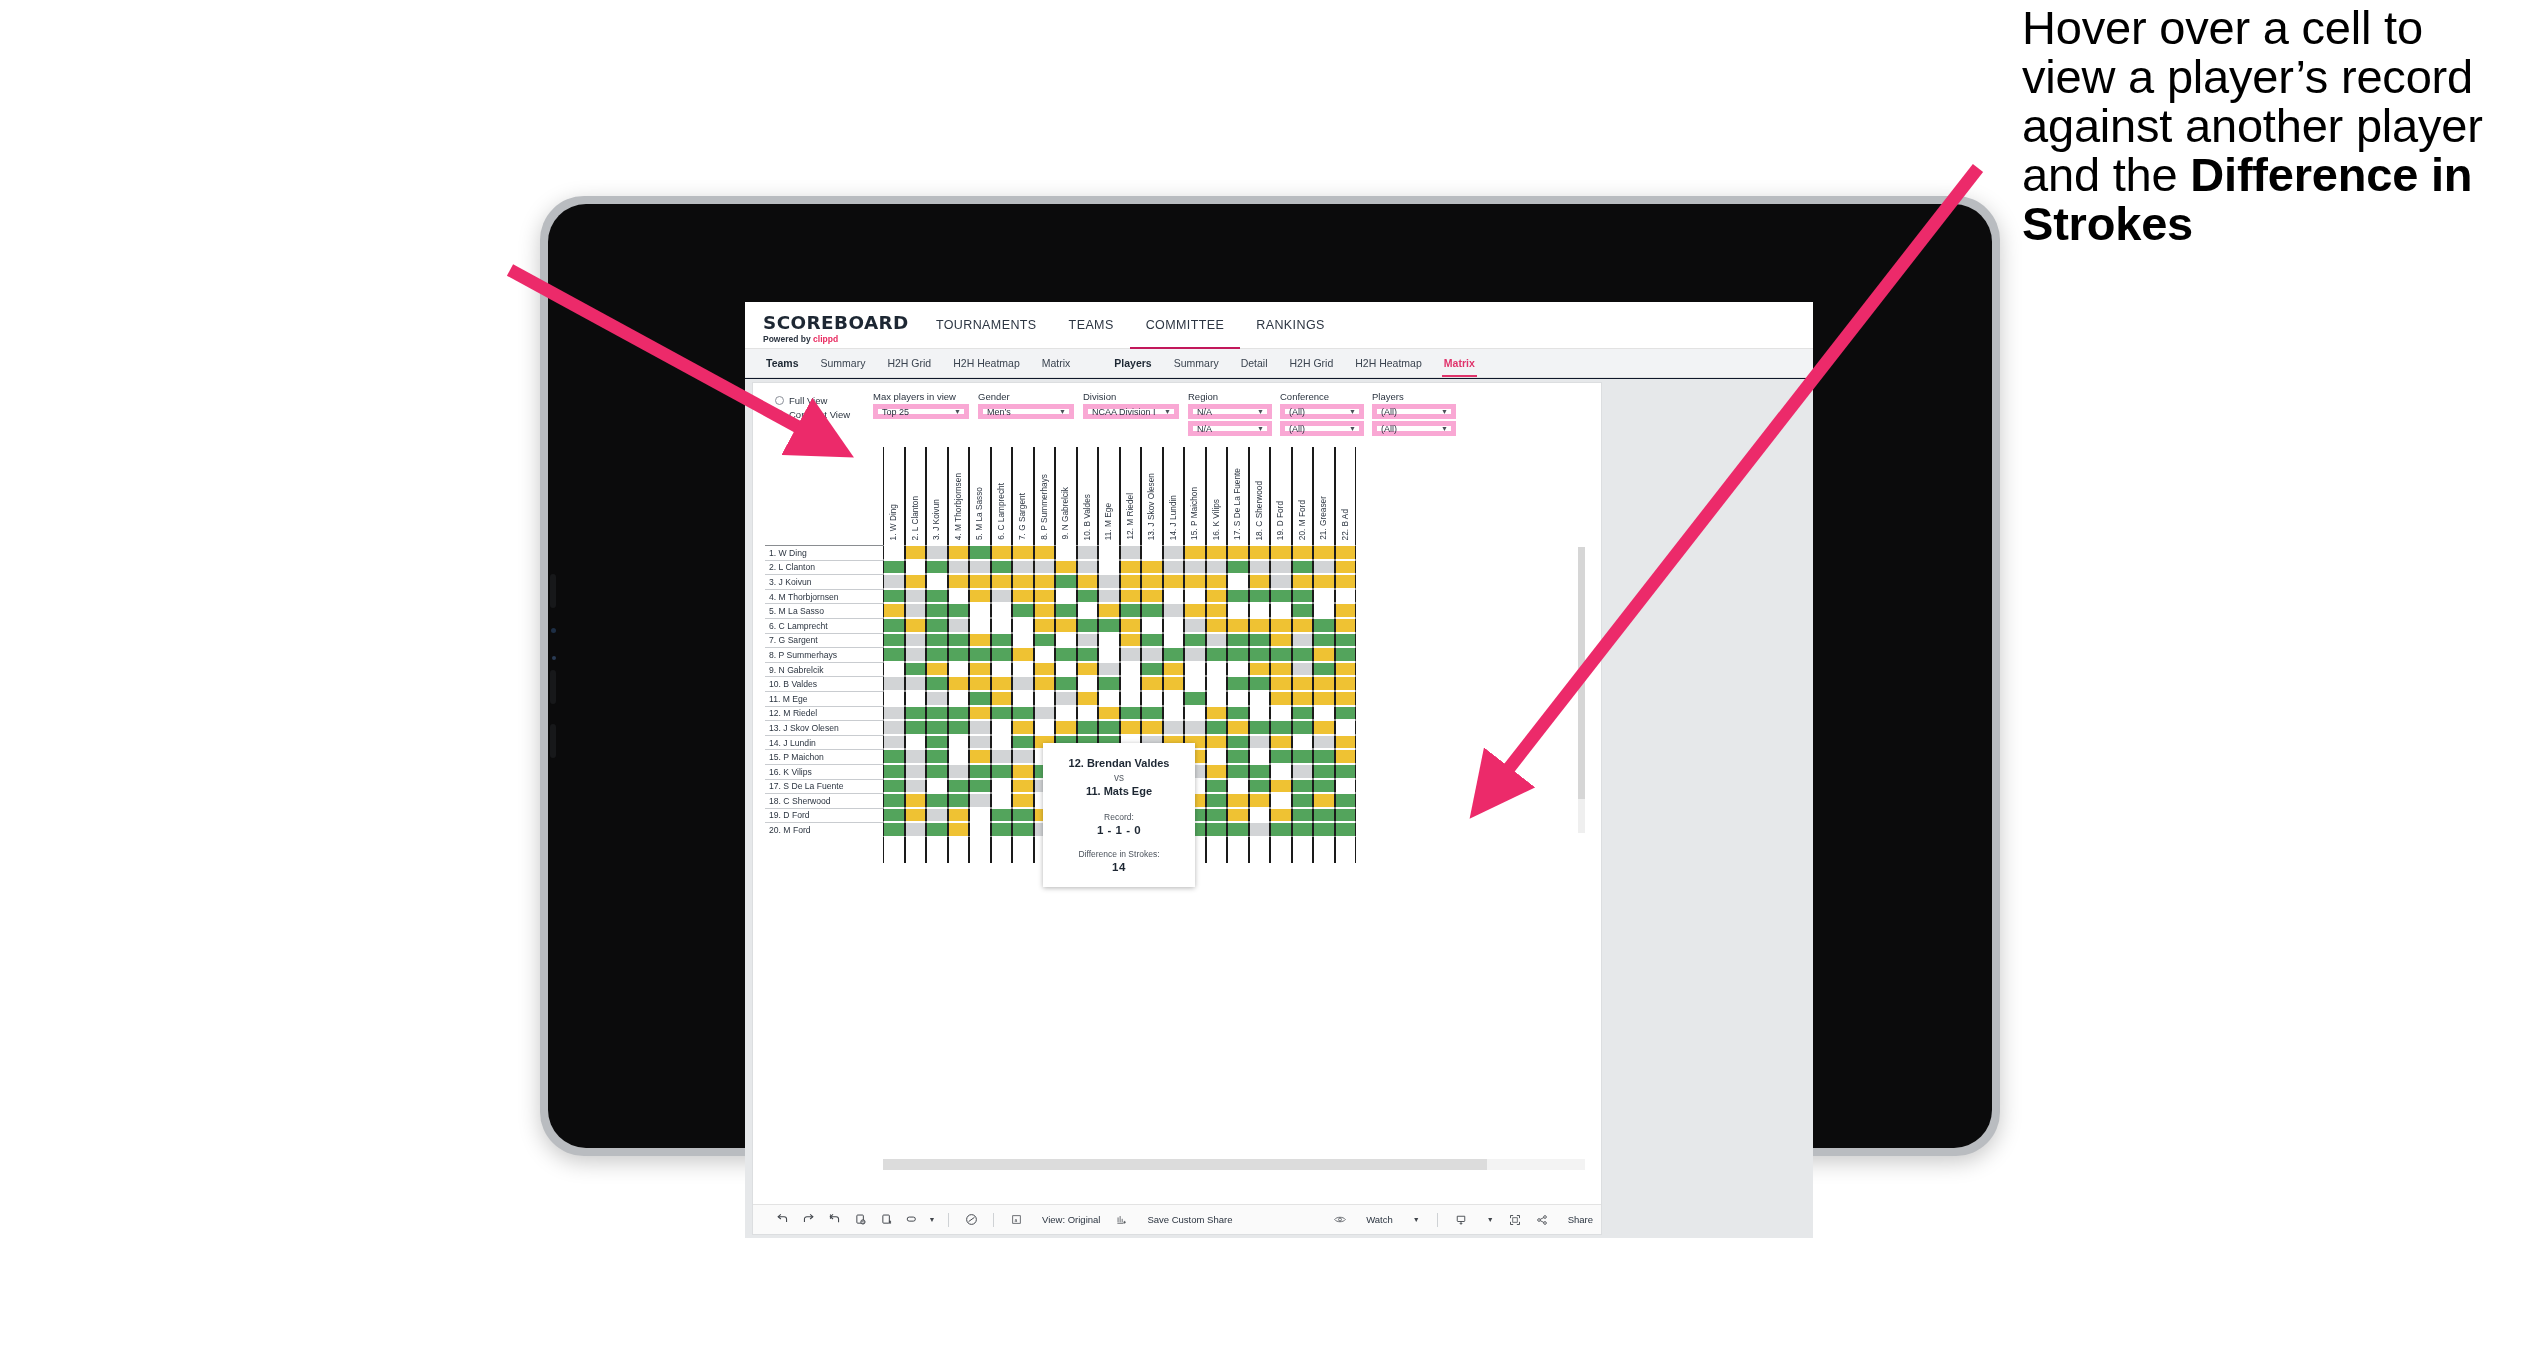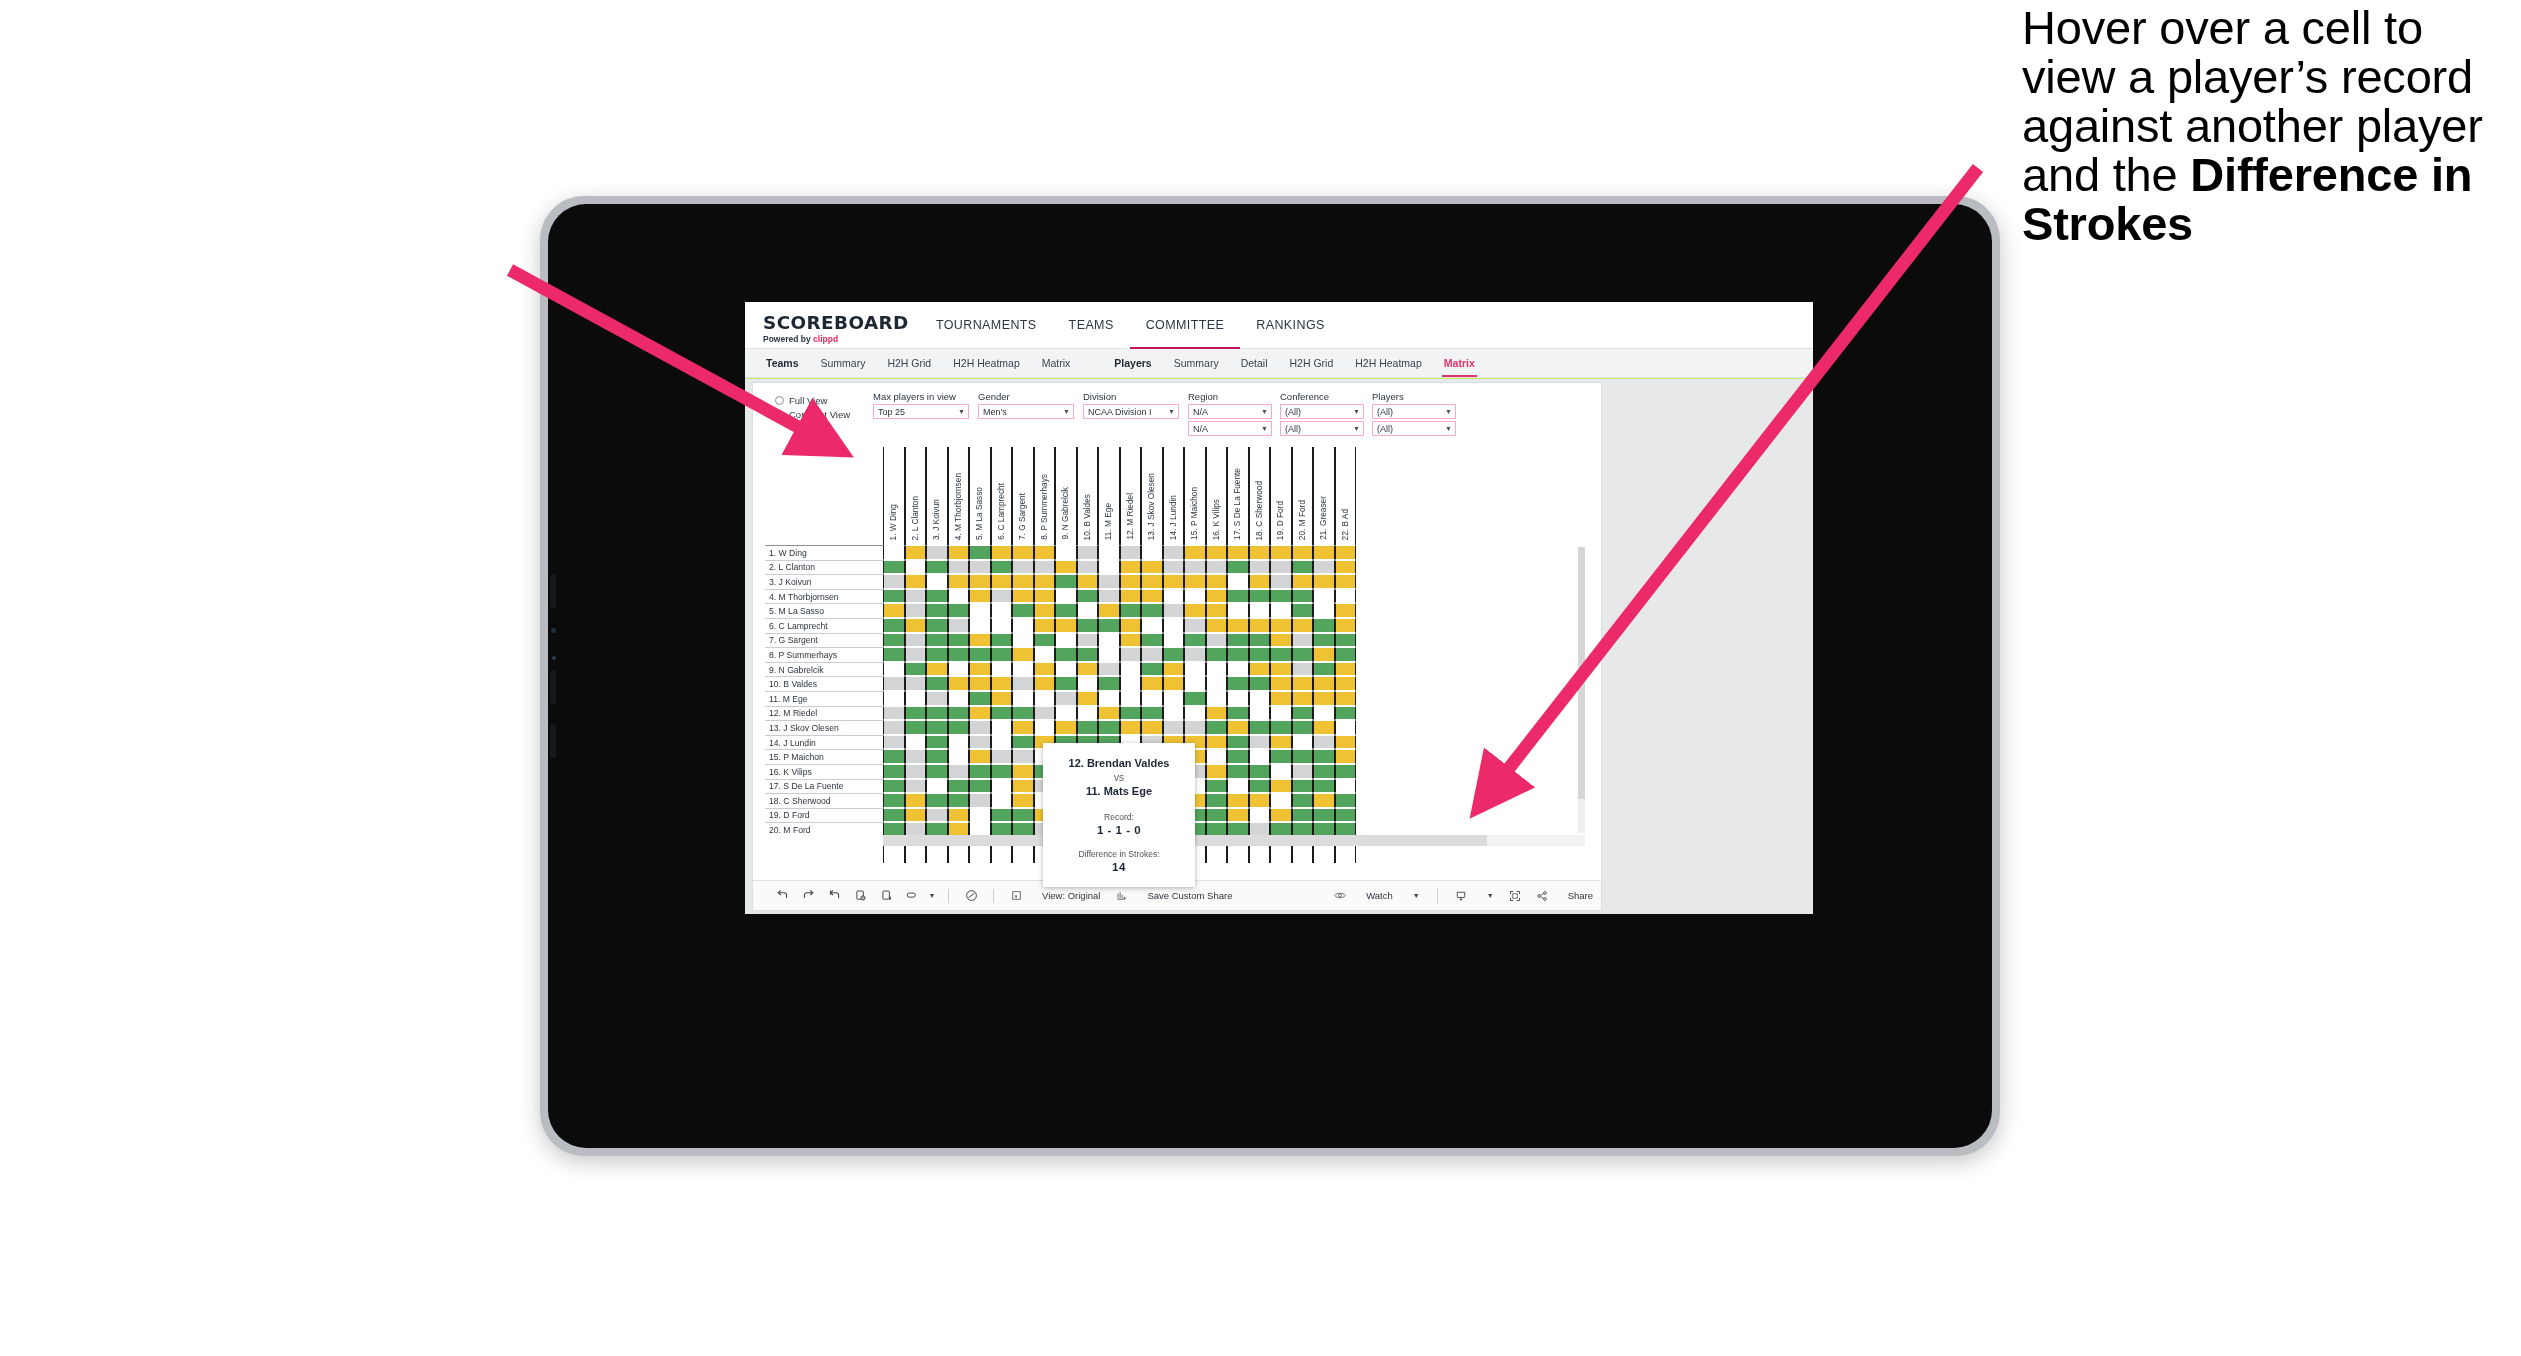--- a/index.html
+++ b/index.html
@@ -47,22 +47,22 @@
   #tbtn3 { left: 2px;  top: 520px; width: 6px; height: 34px; }
   #tcam  { position: absolute; left: 3px; top: 424px; width: 5px; height: 5px;
            background: #1d2e45; border-radius: 50%; }
   #tcam2 { position: absolute; left: 4px; top: 452px; width: 4px; height: 4px;
            background: #2a3b55; border-radius: 50%; }
 
   
   #screen {
     position: absolute;
     left: 197px; top: 98px;
-    width: 1068px; height: 612px;
-    background: #bef264;
+    width: 1068px; height: 936px;
+    background: #0f172a;
     overflow: hidden;
   }
 
   
   #topnav {
     height: 47px; background: #ffffff; display: flex; align-items: stretch;
     border-bottom: 1px solid #e2e2e2;
   }
   #brand { padding: 5px 14px 0 18px; display: flex; flex-direction: column; justify-content: center; }
   #brand-title {
@@ -110,21 +110,21 @@
     width: 9px; height: 9px; border-radius: 50%; border: 1px solid #8b9099;
     margin-right: 5px; background: #fff; flex: none; position: relative;
   }
   .radio-dot.on::after {
     content:""; position:absolute; left:2px; top:2px; width:3px; height:3px; border-radius:50%; background:#333;
   }
   .fgroup { margin-right: 9px; }
   .fgroup.narrow { margin-right: 8px; }
   .flabel { font-size: 9.5px; color: #2b3440; margin-bottom: 2px; }
   .fselect {
-    height: 15px; border: 1px solid #f9a8d4; background: #fff;
+    height: 15px; border: 5px solid #f9a8d4; background: #fff;
     display: flex; align-items: center; justify-content: space-between;
     padding: 0 3px 0 4px; font-size: 9px; color: #2b3440; cursor: pointer;
     margin-bottom: 2px;
   }
   .fselect .caret { font-size: 7px; color: #4a4f57; margin-left: 6px; }
   .w-a { width: 96px; } .w-b { width: 96px; gap: 36px; } .w-c { width: 96px; }
   .w-d { width: 84px; } .w-e { width: 84px; } .w-f { width: 84px; }
 
   
   #matrix-wrap { position: absolute; left: 0; top: 64px; right: 0; bottom: 36px; }

